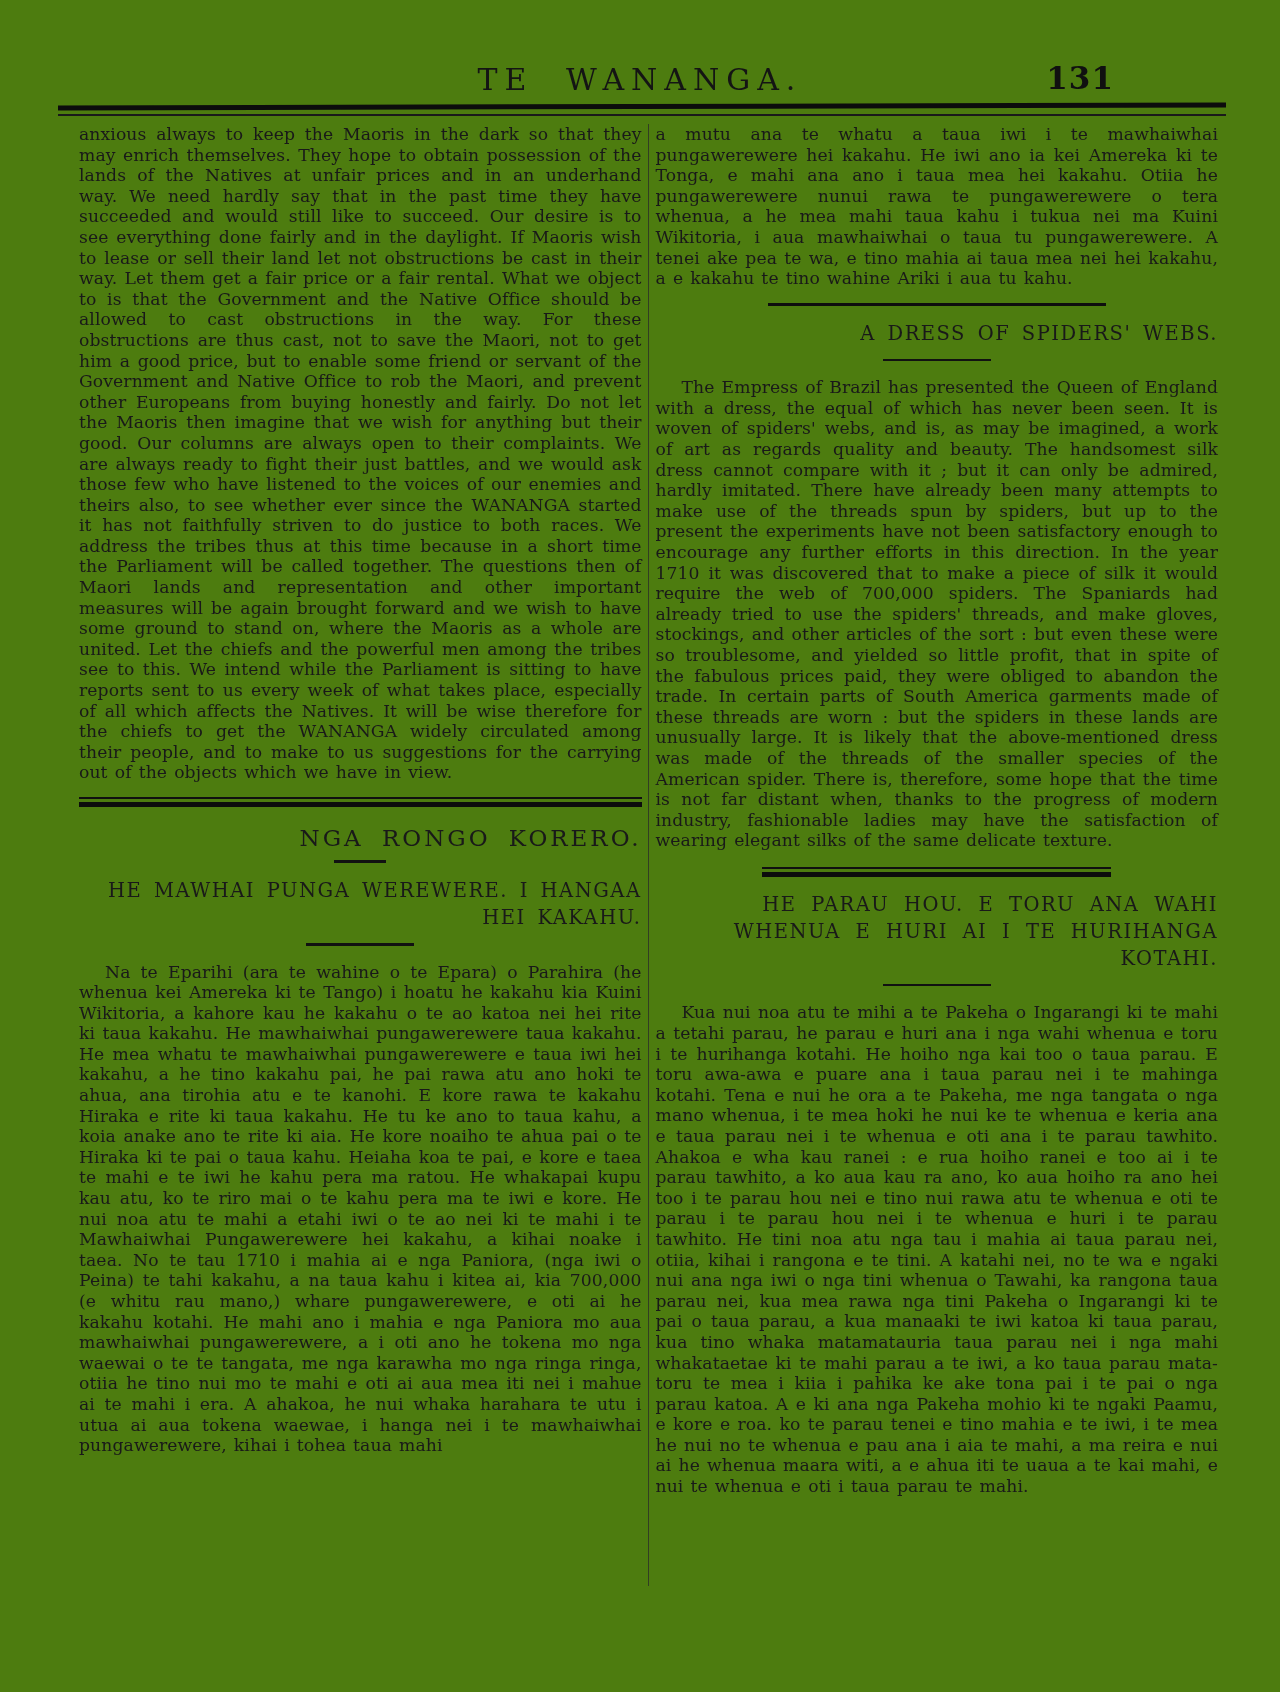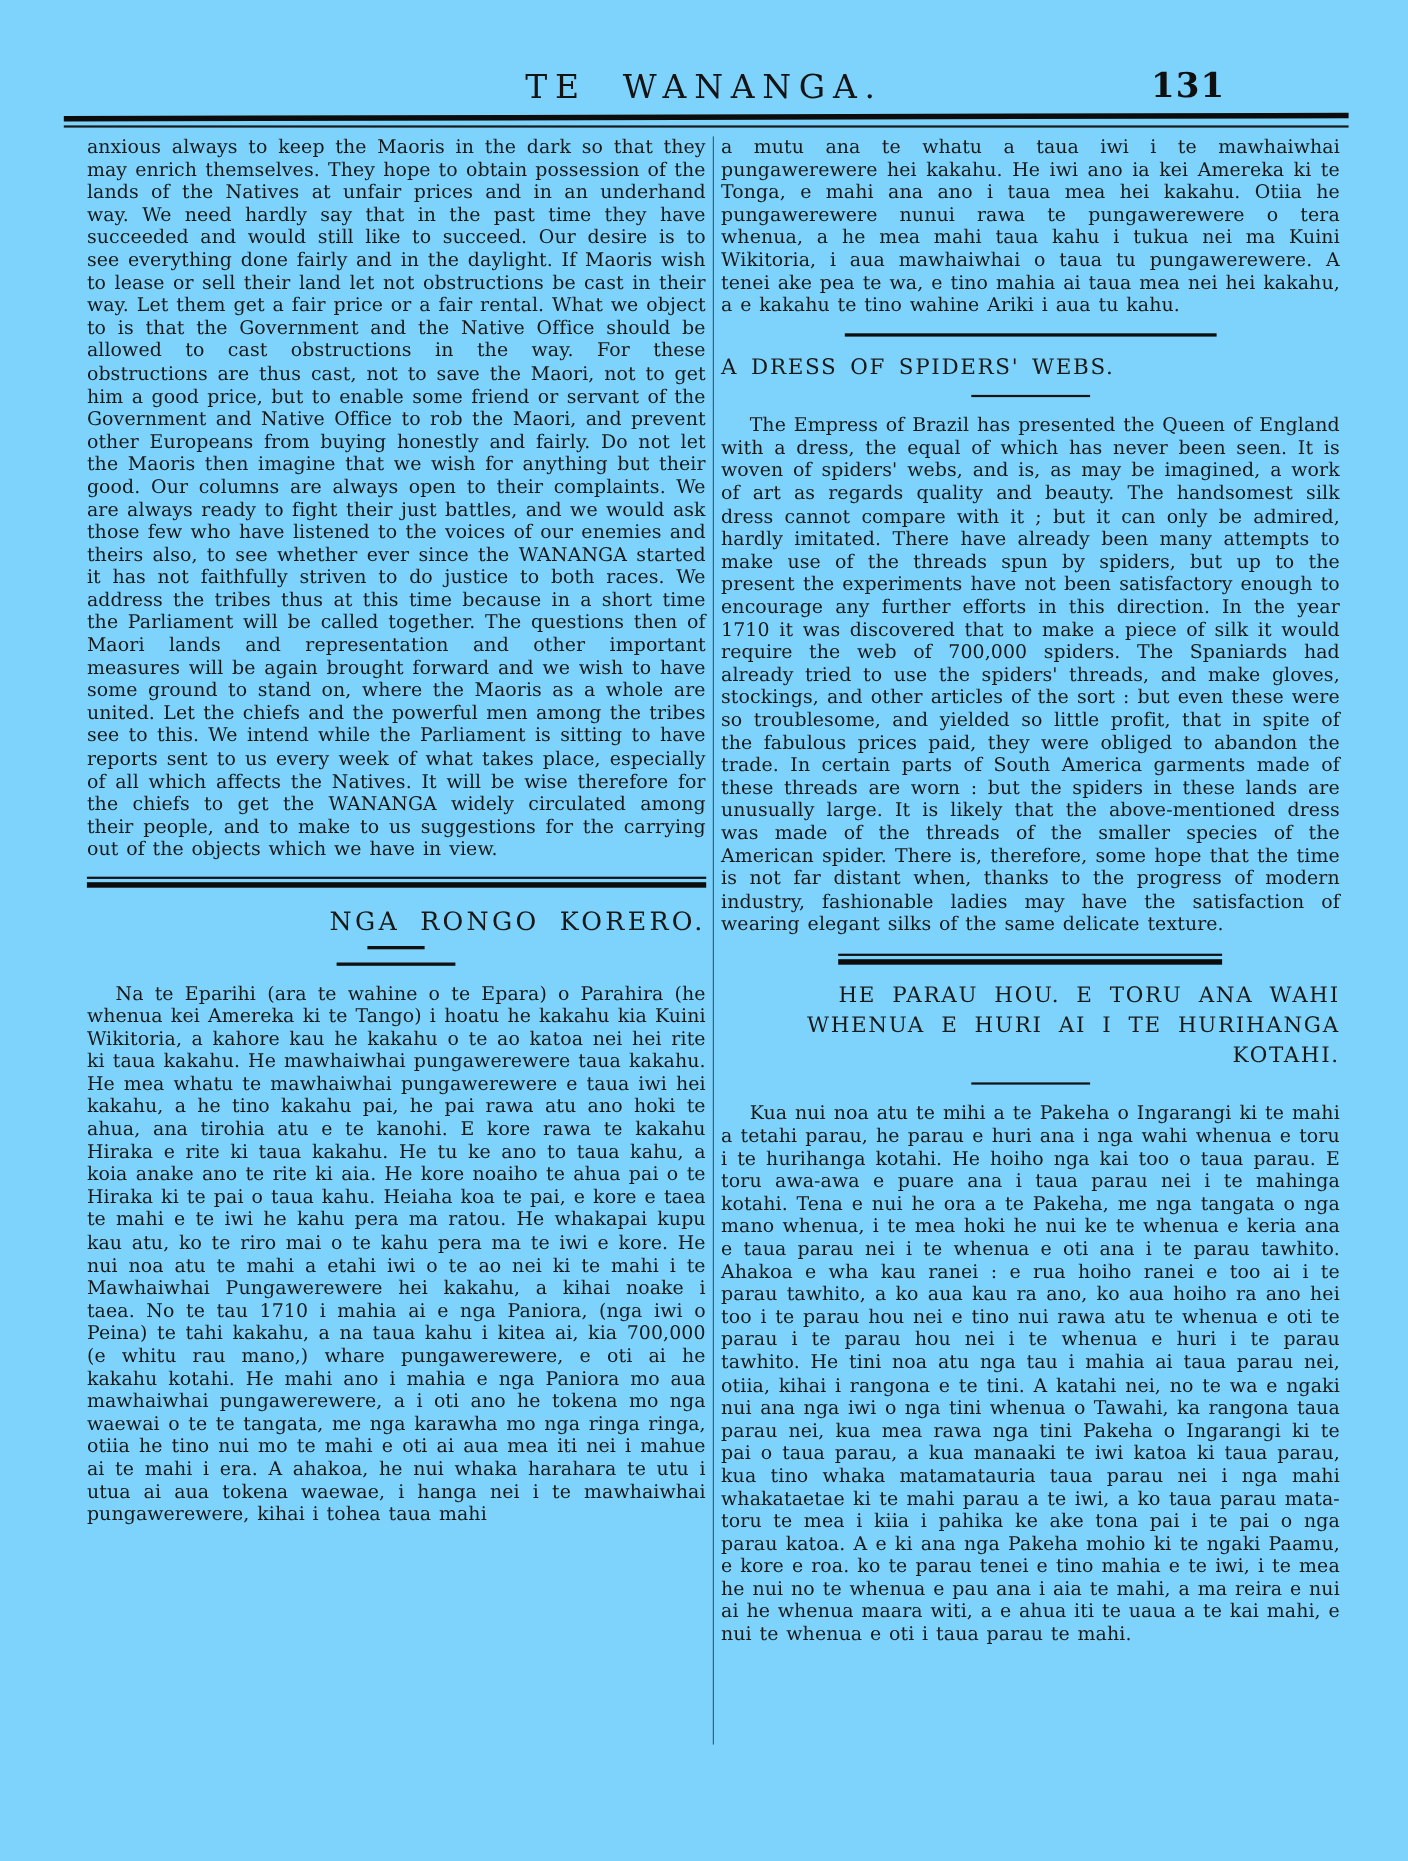--- a/index.html
+++ b/index.html
@@ -1,20 +1,20 @@
 <!DOCTYPE html>
 <html><head>
 <meta charset="utf-8">
 <style>
   html,body{margin:0;padding:0;background:#e8e6e0;}
   .page{
     position:relative;
     width:1280px;height:1692px;
     margin:0 auto;
-    background:#7dd3fc;
+    background:#4d7c0f;
     color:#191919;
     font-family:"DejaVu Serif","Liberation Serif",serif;
     overflow:hidden;
   }
   .masthead{
     position:absolute;top:62px;left:0;width:100%;
     text-align:center;
     font-size:30px;letter-spacing:7px;word-spacing:16px;
     color:#141414;
   }
@@ -55,21 +55,21 @@
     margin:18px 0 0 0;
     font-size:23px;font-weight:normal;
     text-align:right;letter-spacing:3px;word-spacing:8px;
   }
   h3.article-head{
     margin:14px 0 0 0;
     font-size:19.5px;font-weight:normal;
     line-height:27px;
     letter-spacing:1.5px;word-spacing:4px;
   }
-  h3.centered{text-align:left;}
+  h3.centered{text-align:right;}
   h3.hang{text-align:right;padding-left:30px;text-indent:-30px;word-spacing:7px;}
   .dash{height:3px;background:#111;width:52px;margin:9px auto 8px auto;}
   .dash.wide{width:108px;height:2.5px;margin:12px auto 16px auto;}
 </style>
 </head>
 <body>
 
 <div class="page">
 
   <div class="masthead">TE  WANANGA.</div>
@@ -84,20 +84,21 @@
       <p class="body-text">anxious always to keep the Maoris in the dark so that they may enrich themselves.  They hope to obtain possession of the lands of the Natives at unfair prices and in an underhand way.  We need hardly say that in the past time they have succeeded and would still like to succeed.  Our desire is to see everything done fairly and in the daylight.  If Maoris wish to lease or sell their land let not obstructions be cast in their way.  Let them get a fair price or a fair rental.  What we object to is that the Government and the Native Office should be allowed to cast obstructions in the way.  For these obstructions are thus cast, not to save the Maori, not to get him a good price, but to enable some friend or servant of the Government and Native Office to rob the Maori, and prevent other Europeans from buying honestly and fairly.  Do not let the Maoris then imagine that we wish for anything but their good.  Our columns are always open to their complaints.  We are always ready to fight their just battles, and we would ask those few who have listened to the voices of our enemies and theirs also, to see whether ever since the WANANGA started it has not faithfully striven to do justice to both races.  We address the tribes thus at this time because in a short time the Parliament will be called together.  The questions then of Maori lands and representation and other important measures will be again brought forward and we wish to have some ground to stand on, where the Maoris as a whole are united.  Let the chiefs and the powerful men among the tribes see to this.  We intend while the Parliament is sitting to have reports sent to us every week of what takes place, especially of all which affects the Natives.  It will be wise therefore for the chiefs to get the WANANGA widely circulated among their people, and to make to us suggestions for the carrying out of the objects which we have in view.</p>
 
       <div class="sep-double">
         <div class="a"></div>
           <div class="b"></div>
       </div>
 
       <h2 class="section-head">NGA RONGO KORERO.</h2>
       <div class="dash"></div>
 
+      <h3 class="article-head centered">HE MAWHAI PUNGA WEREWERE. I HANGAA HEI KAKAHU.</h3>
       <div class="dash wide"></div>
 
       <p class="body-text first-indent">Na te Eparihi (ara te wahine o te Epara) o Parahira (he whenua kei Amereka ki te Tango) i hoatu he kakahu kia Kuini Wikitoria, a kahore kau he kakahu o te ao katoa nei hei rite ki taua kakahu.  He mawhaiwhai pungawerewere taua kakahu.  He mea whatu te mawhaiwhai pungawerewere e taua iwi hei kakahu, a he tino kakahu pai, he pai rawa atu ano hoki te ahua, ana tirohia atu e te kanohi.  E kore rawa te kakahu Hiraka e rite ki taua kakahu.  He tu ke ano to taua kahu, a koia anake ano te rite ki aia.  He kore noaiho te ahua pai o te Hiraka ki te pai o taua kahu.  Heiaha koa te pai, e kore e taea te mahi e te iwi he kahu pera ma ratou.  He whakapai kupu kau atu, ko te riro mai o te kahu pera ma te iwi e kore.  He nui noa atu te mahi a etahi iwi o te ao nei ki te mahi i te Mawhaiwhai Pungawerewere hei kakahu, a kihai noake i taea.  No te tau 1710 i mahia ai e nga Paniora, (nga iwi o Peina) te tahi kakahu, a na taua kahu i kitea ai, kia 700,000 (e whitu rau mano,) whare pungawerewere, e oti ai he kakahu kotahi. He mahi ano i mahia e nga Paniora mo aua mawhaiwhai pungawerewere, a i oti ano he tokena mo nga waewai o te te tangata, me nga karawha mo nga ringa ringa, otiia he tino nui mo te mahi e oti ai aua mea iti nei i mahue ai te mahi i era.  A ahakoa, he nui whaka harahara te utu i utua ai aua tokena waewae, i hanga nei i te mawhaiwhai pungawerewere, kihai i tohea taua mahi</p>
     </div>
 
     <div class="col-divider"></div>
 
     <div class="col col-right">
       <p class="body-text">a mutu ana te whatu a taua iwi i te mawhaiwhai pungawerewere hei kakahu.  He iwi ano ia kei Amereka ki te Tonga, e mahi ana ano i taua mea hei kakahu.  Otiia he pungawerewere nunui rawa te pungawerewere o tera whenua, a he mea mahi taua kahu i tukua nei ma Kuini Wikitoria, i aua mawhaiwhai o taua tu pungawerewere. A tenei ake pea te wa, e tino mahia ai taua mea nei hei kakahu, a e kakahu te tino wahine Ariki i aua tu kahu.</p>
 

